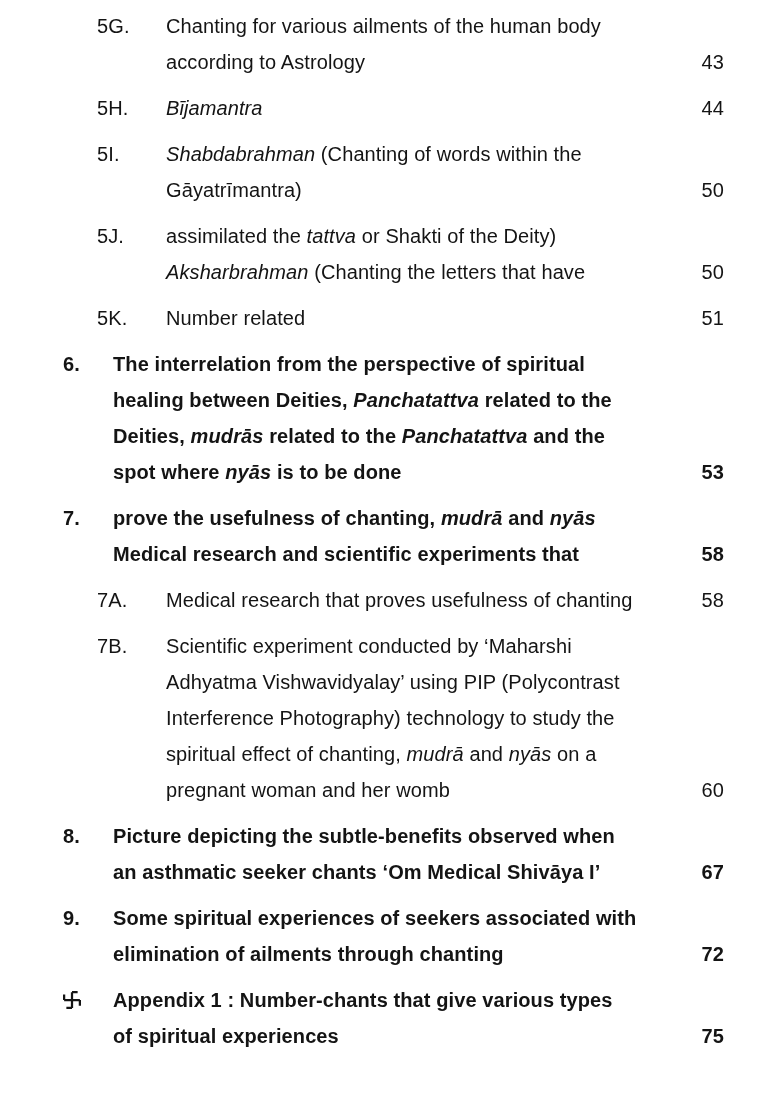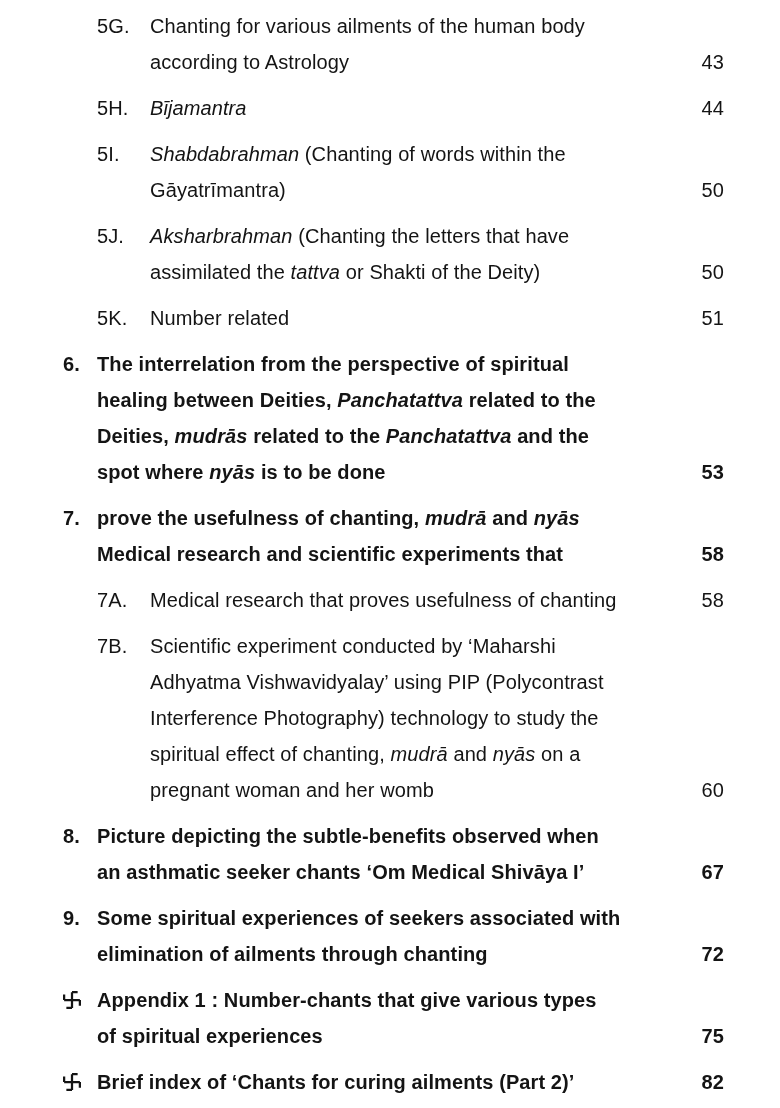--- a/index.html
+++ b/index.html
@@ -18,20 +18,21 @@
     overflow: hidden;
   }
   .toc-list { width: 100%; }
   .row {
     display: flex;
     align-items: stretch;
     font-size: 20px;
     line-height: 36px;
     margin-bottom: 10px;
     letter-spacing: 0.1px;
+    gap: 16px;
   }
   .row.bold { font-weight: 700; }
   .marker {
     flex: 0 0 auto;
     align-self: flex-start;
     white-space: nowrap;
   }
   .lvl0 .marker { width: 34px; }
   .lvl1 { padding-left: 34px; }
   .lvl1 .marker { width: 53px; }
@@ -73,22 +74,22 @@
         <span class="marker">5I.</span>
         <span class="text">
           <div class="line"><i>Shabdabrahman</i><span> (Chanting of words within the</span></div>
           <div class="line"><span>Gāyatrīmantra)</span></div>
         </span>
         <span class="page">50</span>
       </div>
       <div class="row lvl1">
         <span class="marker">5J.</span>
         <span class="text">
+          <div class="line"><span>assimilated the </span><i>tattva</i><span> or Shakti of the Deity)</span></div>
           <div class="line"><i>Aksharbrahman</i><span> (Chanting the letters that have</span></div>
-          <div class="line"><span>assimilated the </span><i>tattva</i><span> or Shakti of the Deity)</span></div>
         </span>
         <span class="page">50</span>
       </div>
       <div class="row lvl1">
         <span class="marker">5K.</span>
         <span class="text">
           <div class="line"><span>Number related</span></div>
         </span>
         <span class="page">51</span>
       </div>
@@ -149,25 +150,14 @@
   <svg viewBox="0 0 16 16" aria-hidden="true">
     <path d="M8 1 V15 M1 8 H15 M8 1 H13 M8 15 H3 M1 8 V3 M15 8 V13" stroke="#141414" stroke-width="2" fill="none"></path>
   </svg>
 </span>
         <span class="text">
           <div class="line"><span>Appendix 1 : Number-chants that give various types</span></div>
           <div class="line"><span>of spiritual experiences</span></div>
         </span>
         <span class="page">75</span>
       </div>
-      <div class="row lvl0 bold">
-        <span class="marker">
-  <svg viewBox="0 0 16 16" aria-hidden="true">
-    <path d="M8 1 V15 M1 8 H15 M8 1 H13 M8 15 H3 M1 8 V3 M15 8 V13" stroke="#141414" stroke-width="2" fill="none"></path>
-  </svg>
-</span>
-        <span class="text">
-          <div class="line"><span>Brief index of ‘Chants for curing ailments (Part 2)’</span></div>
-        </span>
-        <span class="page">82</span>
-      </div>
     </div>
 </div>
 
 </body></html>

